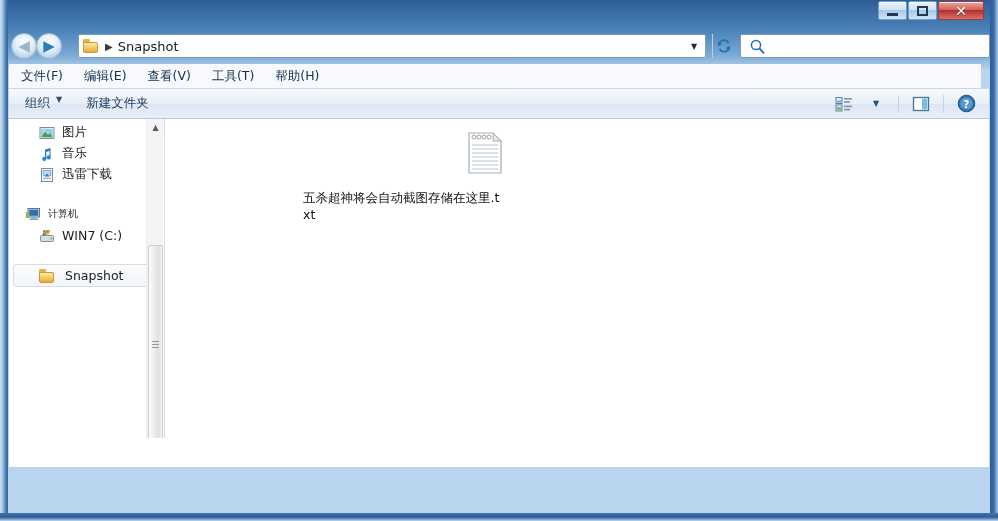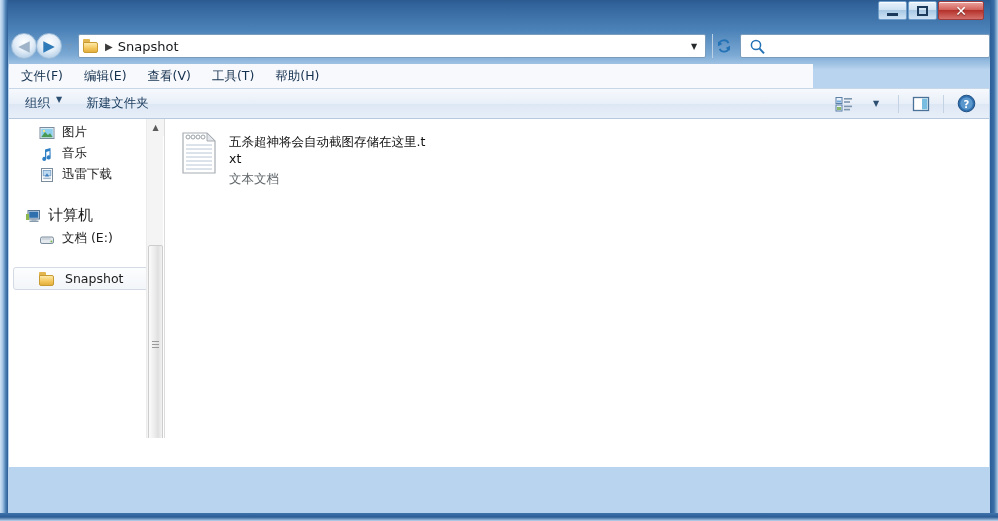--- a/index.html
+++ b/index.html
@@ -116,21 +116,21 @@
     background: #ffffff; border: 1px solid #7a9cbc; border-radius: 2px;
     display: flex; align-items: center; padding: 0 3px 0 8px;
   }
   #search-input-text {
     flex: 1 1 auto; font-size: 13px; font-style: italic; color: #77787a;
   }
   #search-icon { width: 17px; height: 17px; flex: 0 0 auto; }
 
   
   #menubar {
-    position: absolute; left: 9px; top: 64px; width: 804px; height: 24px;
+    position: absolute; left: 9px; top: 64px; width: 972px; height: 24px;
     display: flex; align-items: center;
     background: #f7f9fc;
   }
   .menu-item {
     font-size: 12.5px; color: #14304f; padding: 3px 9px; margin-left: 3px;
   }
 
   
   #commandbar {
     position: absolute; left: 9px; top: 88px; width: 980px; height: 31px;
@@ -163,21 +163,21 @@
   #sidebar {
     position: relative;
     width: 156px; height: 319px;
     background: #ffffff;
     border-right: 1px solid #dcdcdc;
     overflow: hidden;
   }
   #sidebar-list { padding-top: 3px; }
   .nav-group-head {
     display: flex; align-items: center; gap: 7px;
-    padding: 3px 0 3px 16px; font-size: 15px; color: #1c1c1c;
+    padding: 3px 0 3px 16px; font-size: 10px; color: #1c1c1c;
   }
   .nav-item {
     display: flex; align-items: center; gap: 7px;
     height: 21px; padding-left: 30px; font-size: 12.5px; color: #1c1c1c;
   }
   .nav-item.selected {
     background: linear-gradient(to bottom, #fcfdfe, #f2f5f9);
     border: 1px solid #d4dbe4;
     border-radius: 3px;
     margin: 0 6px 0 4px;
@@ -208,22 +208,22 @@
   }
   #sb-grip { width: 7px; height: 8px;
     background: repeating-linear-gradient(to bottom, #9a9a9a 0 1px, transparent 1px 3px); }
 
   
   #filepane {
     flex: 1 1 auto; height: 348px; background: #ffffff;
     padding: 8px 0 0 12px;
   }
   .file-tile {
-    display: flex; align-items: flex-start; gap: 12px;
-    padding: 4px; width: 330px;
+    display: flex; align-items: flex-end; gap: 12px;
+    padding: 4px; width: 330px; flex-direction: column;
   }
   .file-info { padding-top: 2px; }
   .file-name {
     font-size: 12.5px; color: #121212; line-height: 17px;
     width: 200px; word-break: break-all;
   }
   .file-type { font-size: 12.5px; color: #5f6569; margin-top: 4px; }
 
   
   #statusbar {
@@ -390,30 +390,34 @@
           <svg class="ico" viewBox="0 0 16 16">
             <rect x="3" y="2.5" width="11.5" height="8.5" fill="#d7e4ef" stroke="#5b7490" stroke-width="1"></rect>
             <rect x="4.2" y="3.6" width="9.1" height="6.2" fill="#2f6fae"></rect>
             <rect x="6.5" y="11" width="5" height="1.6" fill="#9aacbd"></rect>
             <rect x="4.5" y="12.6" width="9" height="1.3" fill="#7b8fa3"></rect>
             <rect x="1" y="6" width="3" height="6" fill="#8fb84f"></rect>
           </svg>
           <span>计算机</span>
         </div>
 
-
-
         <div class="nav-item">
           <svg class="ico" viewBox="0 0 16 16">
-            <rect x="1.5" y="6" width="13" height="6.5" rx="1.6" fill="#e4e9ee" stroke="#7b8c9c" stroke-width="1"></rect>
-            <rect x="2.6" y="7.2" width="9" height="1.4" fill="#c7ced6"></rect>
-            <circle cx="12.4" cy="10.6" r="1" fill="#7bbd4d"></circle>
+            <rect x="1.5" y="7.5" width="13" height="6" rx="1" fill="#d5dde6" stroke="#7b8c9c" stroke-width="1"></rect>
+            <circle cx="12.3" cy="10.5" r="1" fill="#7bbd4d"></circle>
+            <path d="M2.4 7 L7.5 2 h4 l-2.2 5 Z" fill="#f3a33a"></path>
+            <rect x="4" y="2.2" width="2.6" height="2.4" fill="#e05a4f"></rect>
+            <rect x="7" y="2.2" width="2.6" height="2.4" fill="#6ab04c"></rect>
+            <rect x="4" y="5" width="2.6" height="2.2" fill="#3f8ed0"></rect>
+            <rect x="7" y="5" width="2.6" height="2.2" fill="#f0c24b"></rect>
           </svg>
-          <span>文档 (E:)</span>
-        </div>
+          <span>WIN7 (C:)</span>
+        </div>
+
+
 
         <div class="nav-spacer"></div>
 
 
         <div class="nav-item selected">
           <span class="crumb-folder" style="margin-right:2px;">
             <span class="tab"></span>
               <span class="body"></span>
           </span>
           <span>Snapshot</span>
@@ -449,20 +453,19 @@
           </g>
           <g fill="none" stroke="#9aa1a8" stroke-width="1">
             <circle cx="7" cy="6" r="2"></circle>
             <circle cx="12" cy="6" r="2"></circle>
             <circle cx="17" cy="6" r="2"></circle>
             <circle cx="22" cy="6" r="2"></circle>
           </g>
         </svg>
         <div class="file-info">
           <div class="file-name">五杀超神将会自动截图存储在这里.txt</div>
-          <div class="file-type">文本文档</div>
         </div>
       </div>
     </div>
   </div>
 
 
 </div>
 
 </body></html>

